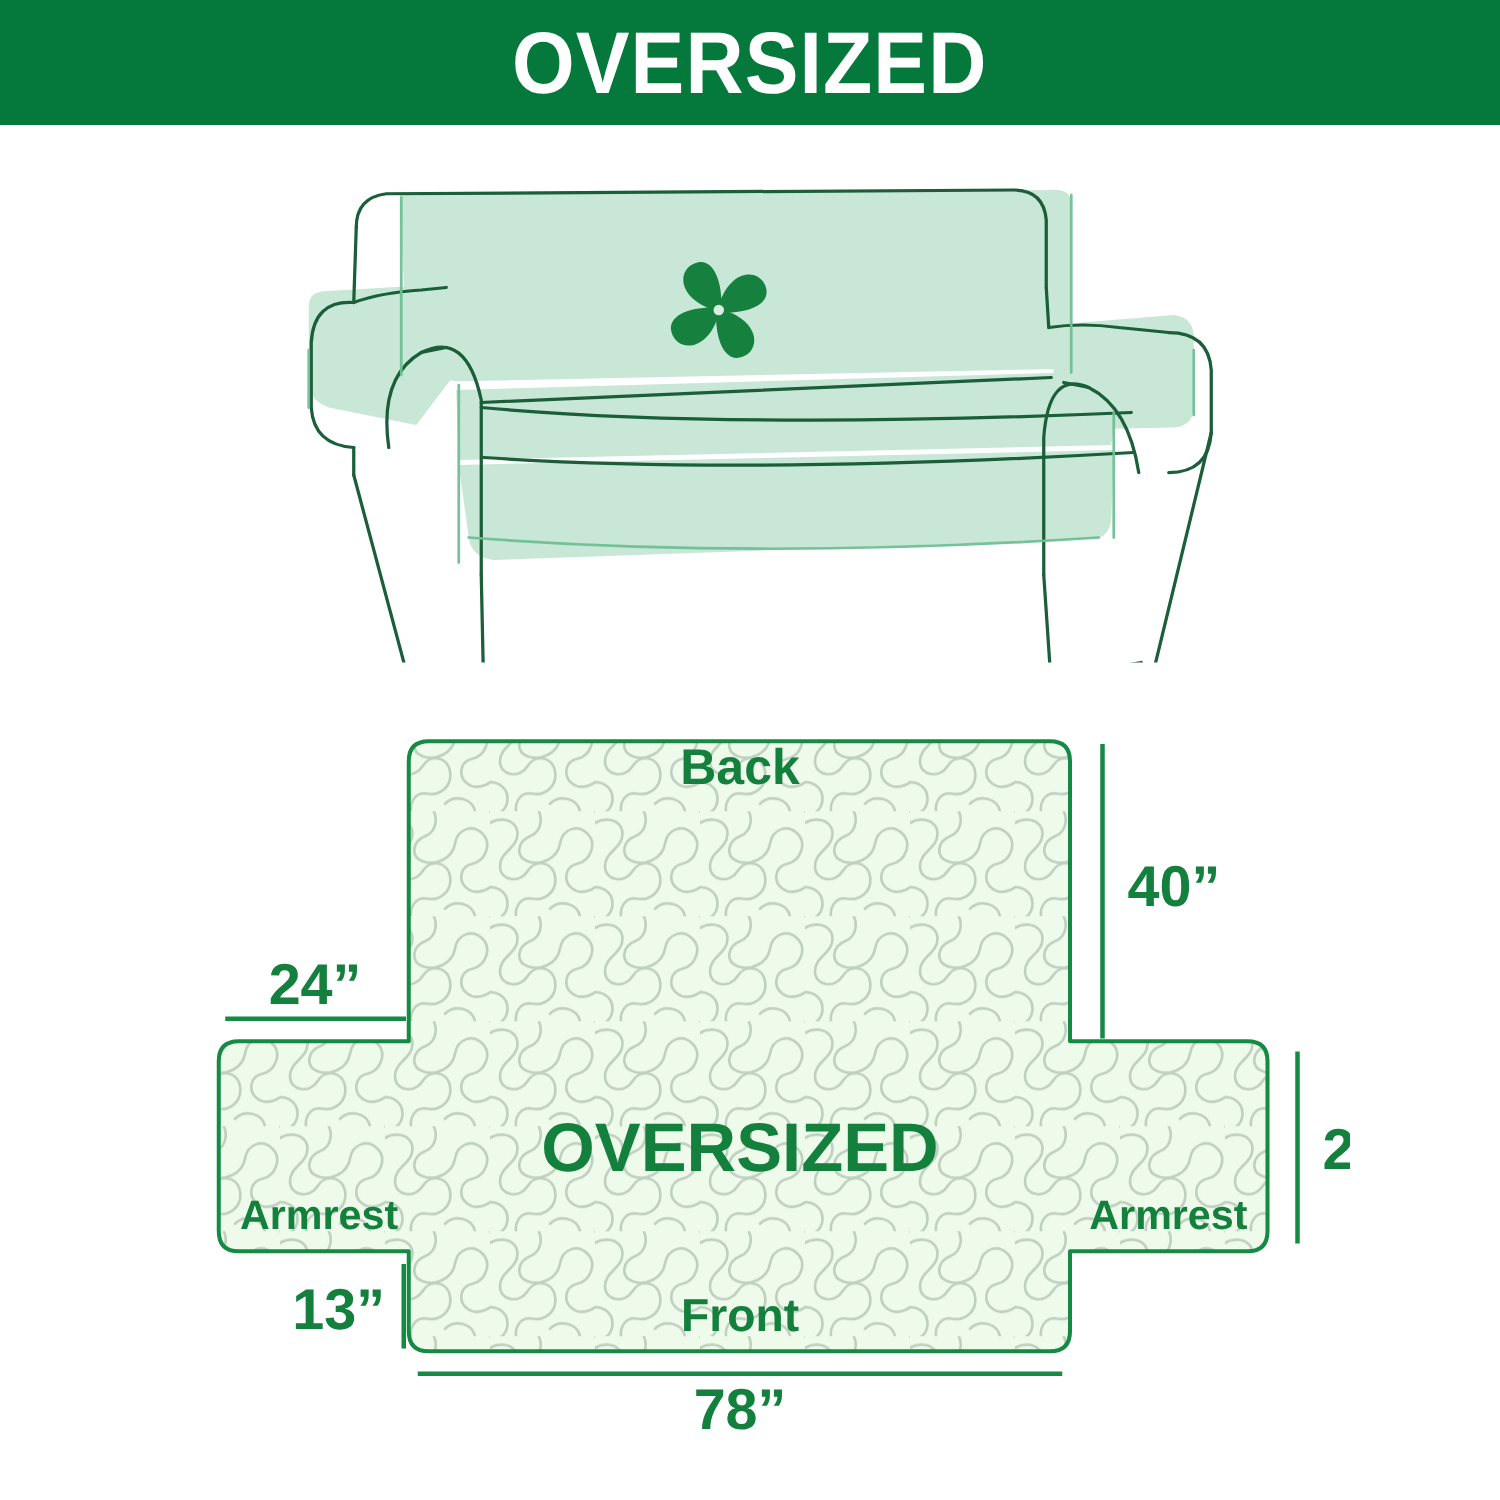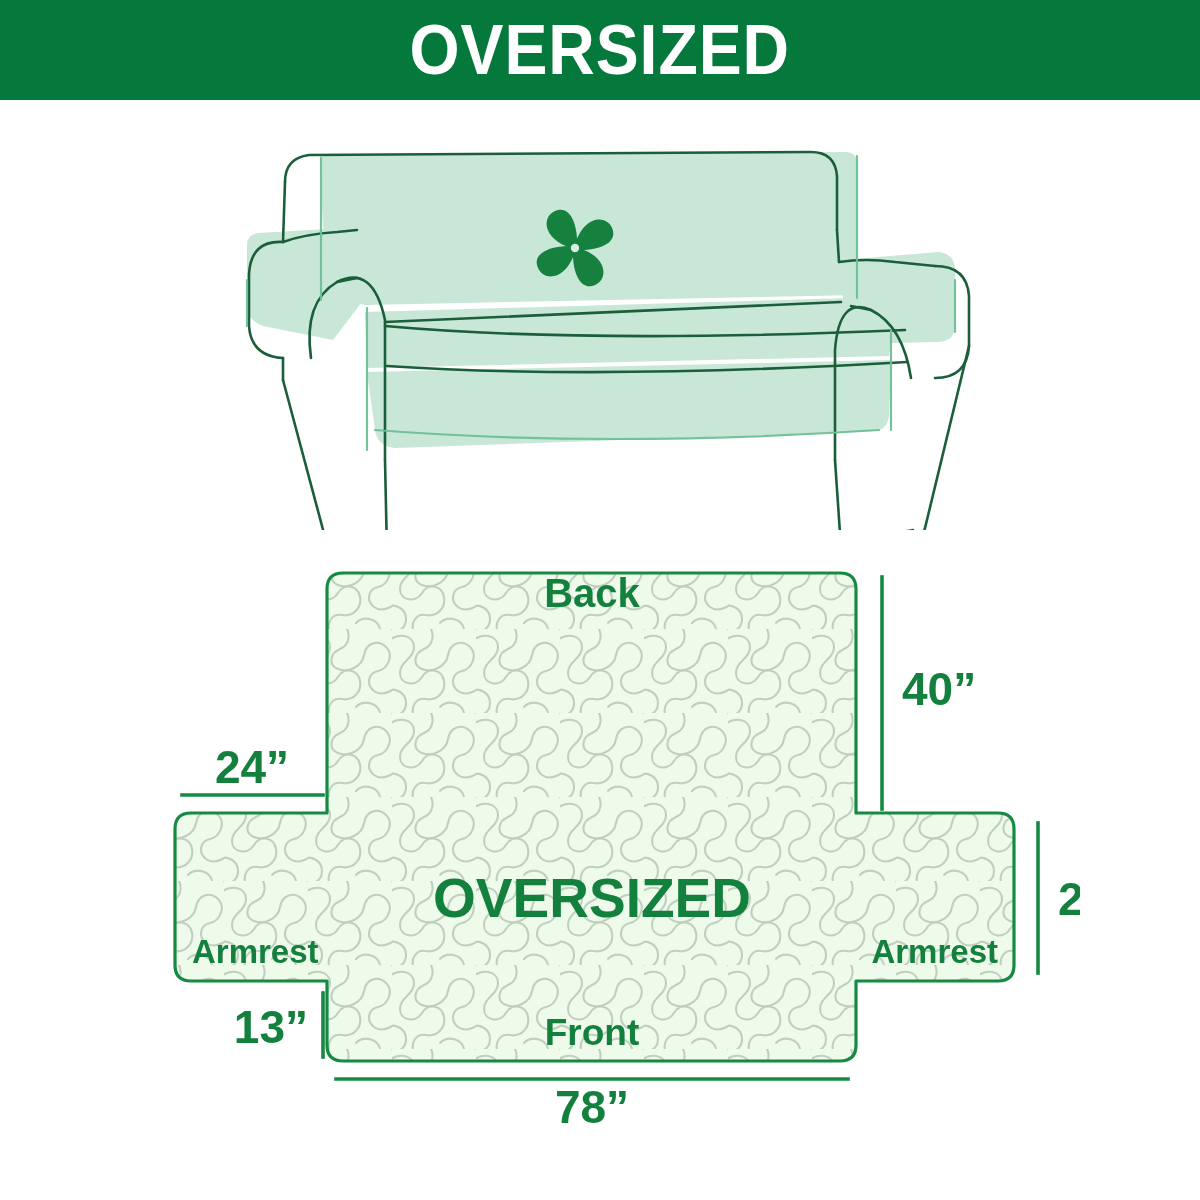--- a/index.html
+++ b/index.html
@@ -49,21 +49,21 @@
     top: 130px;
     width: 730px;
     height: 400px;
   }
   .sofa-wrap svg { display: block; width: 100%; height: 100%; }
 
   
   .diagram-wrap {
     position: absolute;
     left: 140px;
-    top: 545px;
+    top: 565px;
     width: 940px;
     height: 580px;
   }
   .diagram-wrap svg { display: block; width: 100%; height: 100%; }
 
   .dim-label {
     font-family: "Liberation Sans", sans-serif;
     font-weight: 700;
     fill: #14803E;
   }

